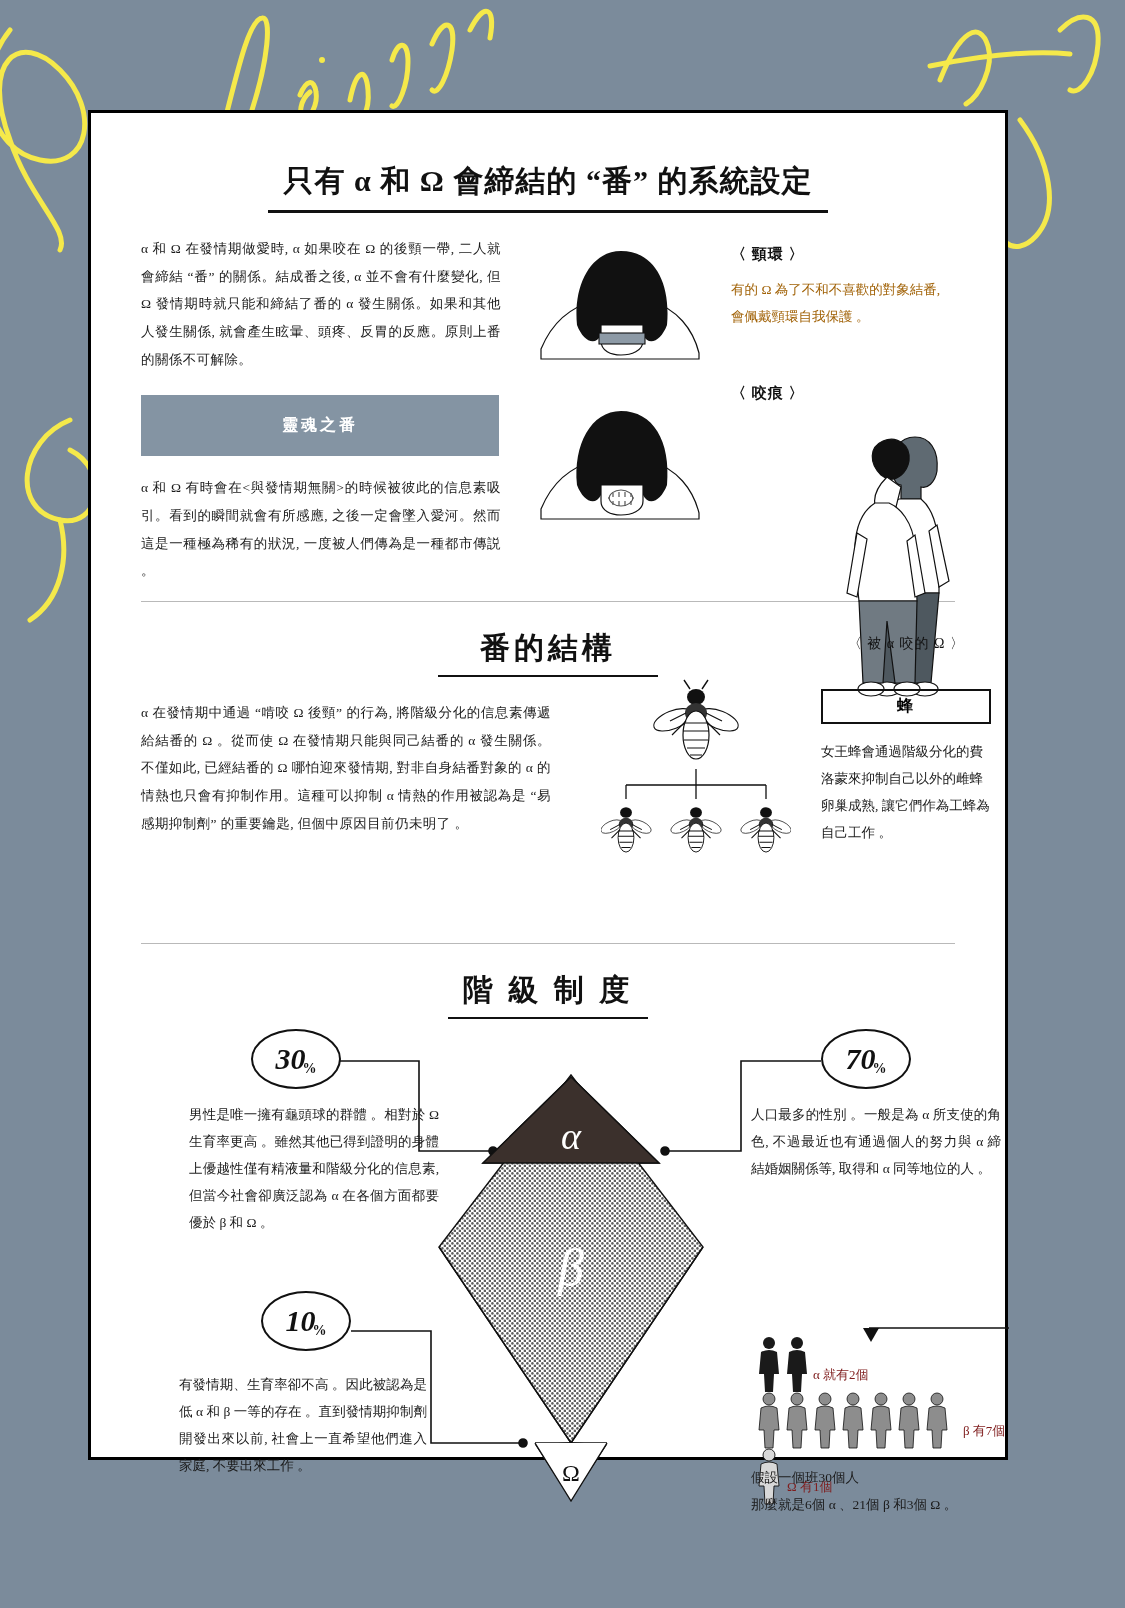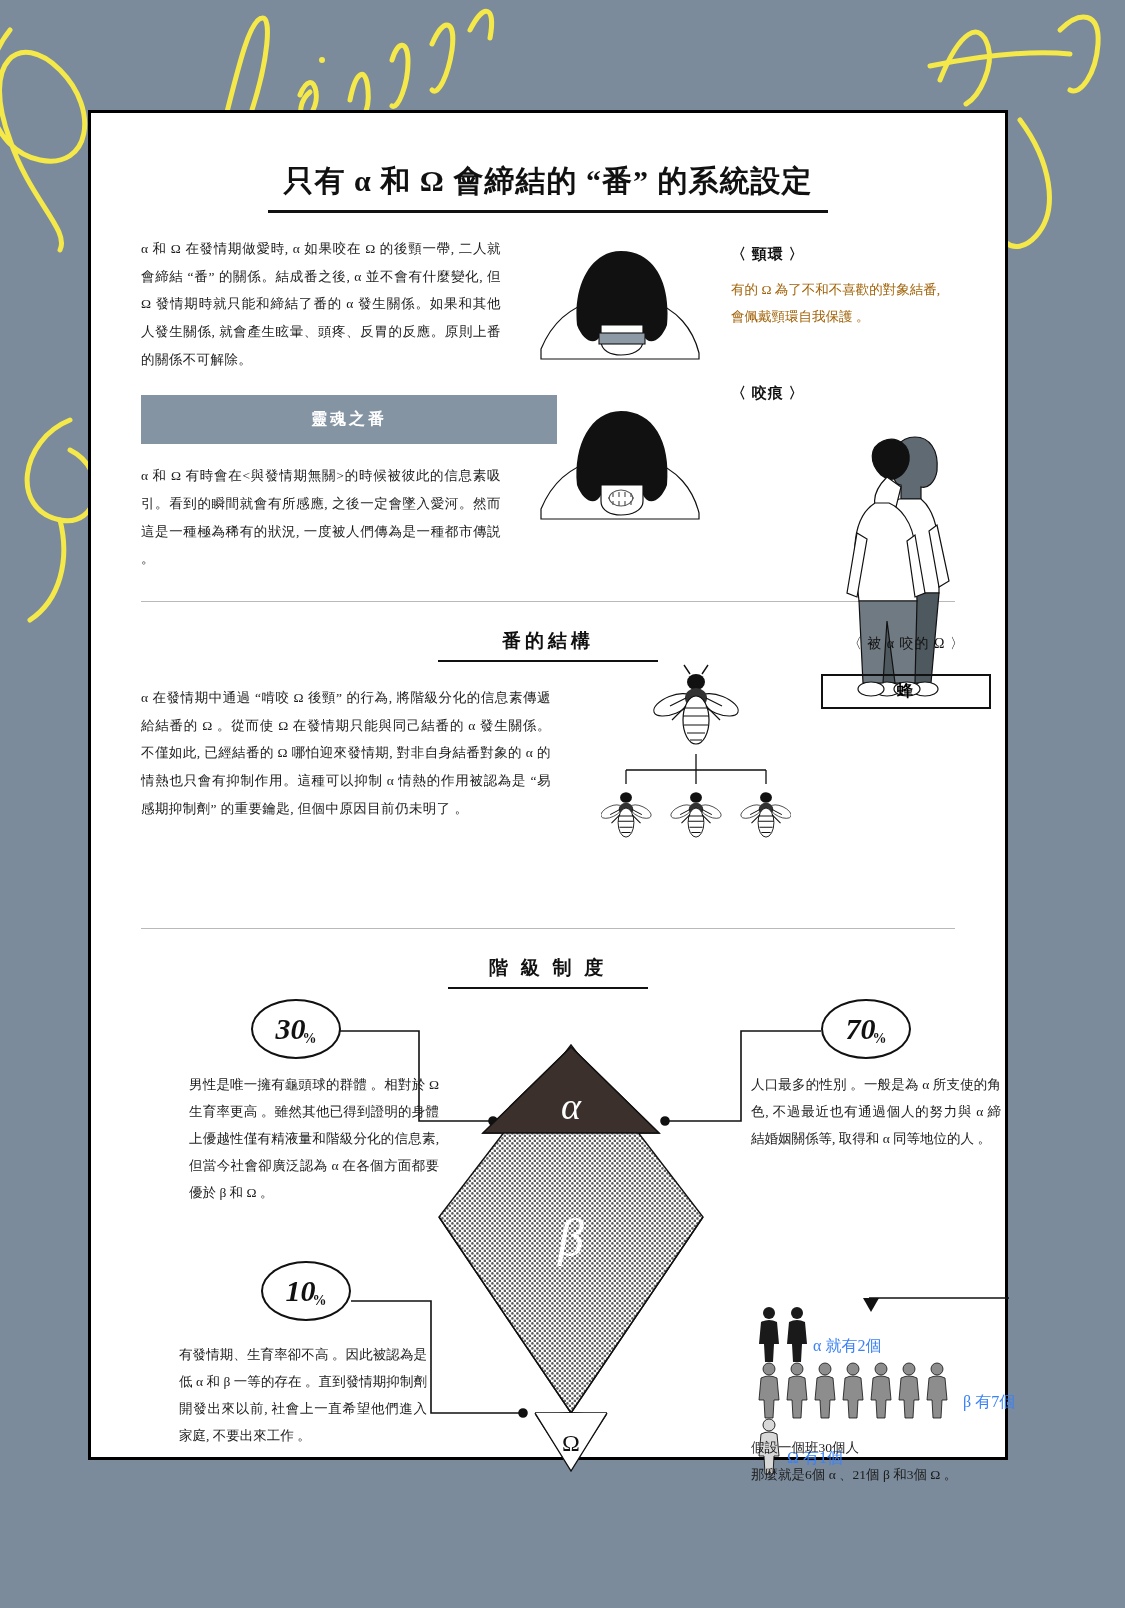--- a/index.html
+++ b/index.html
@@ -49,21 +49,21 @@
     padding-bottom: 8px;
   }
   .h-main-rule {
     width: 560px;
     height: 3px;
     background: #111;
     margin: 0 auto 22px auto;
   }
   .h-sec {
     text-align: center;
-    font-size: 19px;
+    font-size: 30px;
     font-weight: bold;
     letter-spacing: 4px;
     color: #111;
     margin: 0;
   }
   .h-sec-rule {
     height: 2px;
     background: #111;
     margin: 6px auto 0 auto;
   }
@@ -93,22 +93,22 @@
     width: 360px;
   }
   .band {
     margin-top: 22px;
     background: #8494a3;
     color: #ffffff;
     font-size: 16px;
     font-weight: bold;
     letter-spacing: 3px;
     text-align: center;
-    padding: 14px 0;
-    width: 416px;
+    padding: 20px 0;
+    width: 358px;
     box-sizing: border-box;
   }
   .band-text {
     margin-top: 18px;
   }
 
   
   .neckwrap {
     position: absolute;
     left: 390px;
@@ -250,22 +250,22 @@
   .people-cap {
     position: absolute;
     left: 620px;
     top: 445px;
     font-size: 13.5px;
     line-height: 2.0;
     color: #1b1b1b;
   }
   .plabel {
     position: absolute;
-    font-size: 16px;
-    color: #3b82f6;
+    font-size: 13px;
+    color: #7f1d1d;
   }
 </style>
 </head>
 <body>
 
 <svg class="doodle" width="1125" height="1608" viewBox="0 0 1125 1608">
   <g fill="none" stroke="#f5e94a" stroke-width="5" stroke-linecap="round">
     <path d="M10 30 C -30 80, -10 150, 40 160 C 90 170, 100 110, 60 70 C 20 30, -20 60, 10 140 C 30 200, 70 230, 60 250"></path>
     <path d="M225 120 C 240 60, 250 20, 262 18 C 272 16, 268 60, 252 110 C 240 150, 232 170, 238 175 C 246 182, 262 150, 272 120"></path>
     <path d="M300 95 C 306 80, 314 78, 316 92 C 318 104, 310 120, 304 118 C 298 116, 300 100, 310 92"></path>
@@ -426,20 +426,21 @@
               <g stroke="#111" stroke-width="1.6" fill="none">
                   <path d="M-9 -4 l -15 8 M9 -4 l 15 8 M-9 4 l -13 13 M9 4 l 13 13"></path>
                 </g>
             </g>
           </g>
         </svg>
       </div>
 
       <div class="bee-box">
         <div class="bee-title">蜂</div>
+        <div class="bee-desc">女王蜂會通過階級分化的費洛蒙來抑制自己以外的雌蜂卵巢成熟, 讓它們作為工蜂為自己工作 。</div>
       </div>
     </div>
 
     <div class="hr-thin"></div>
 
     <div class="h-sec">階 級 制 度</div>
     <div class="h-sec-rule" style="width:200px;"></div>
 
     <div class="sec3">
 

